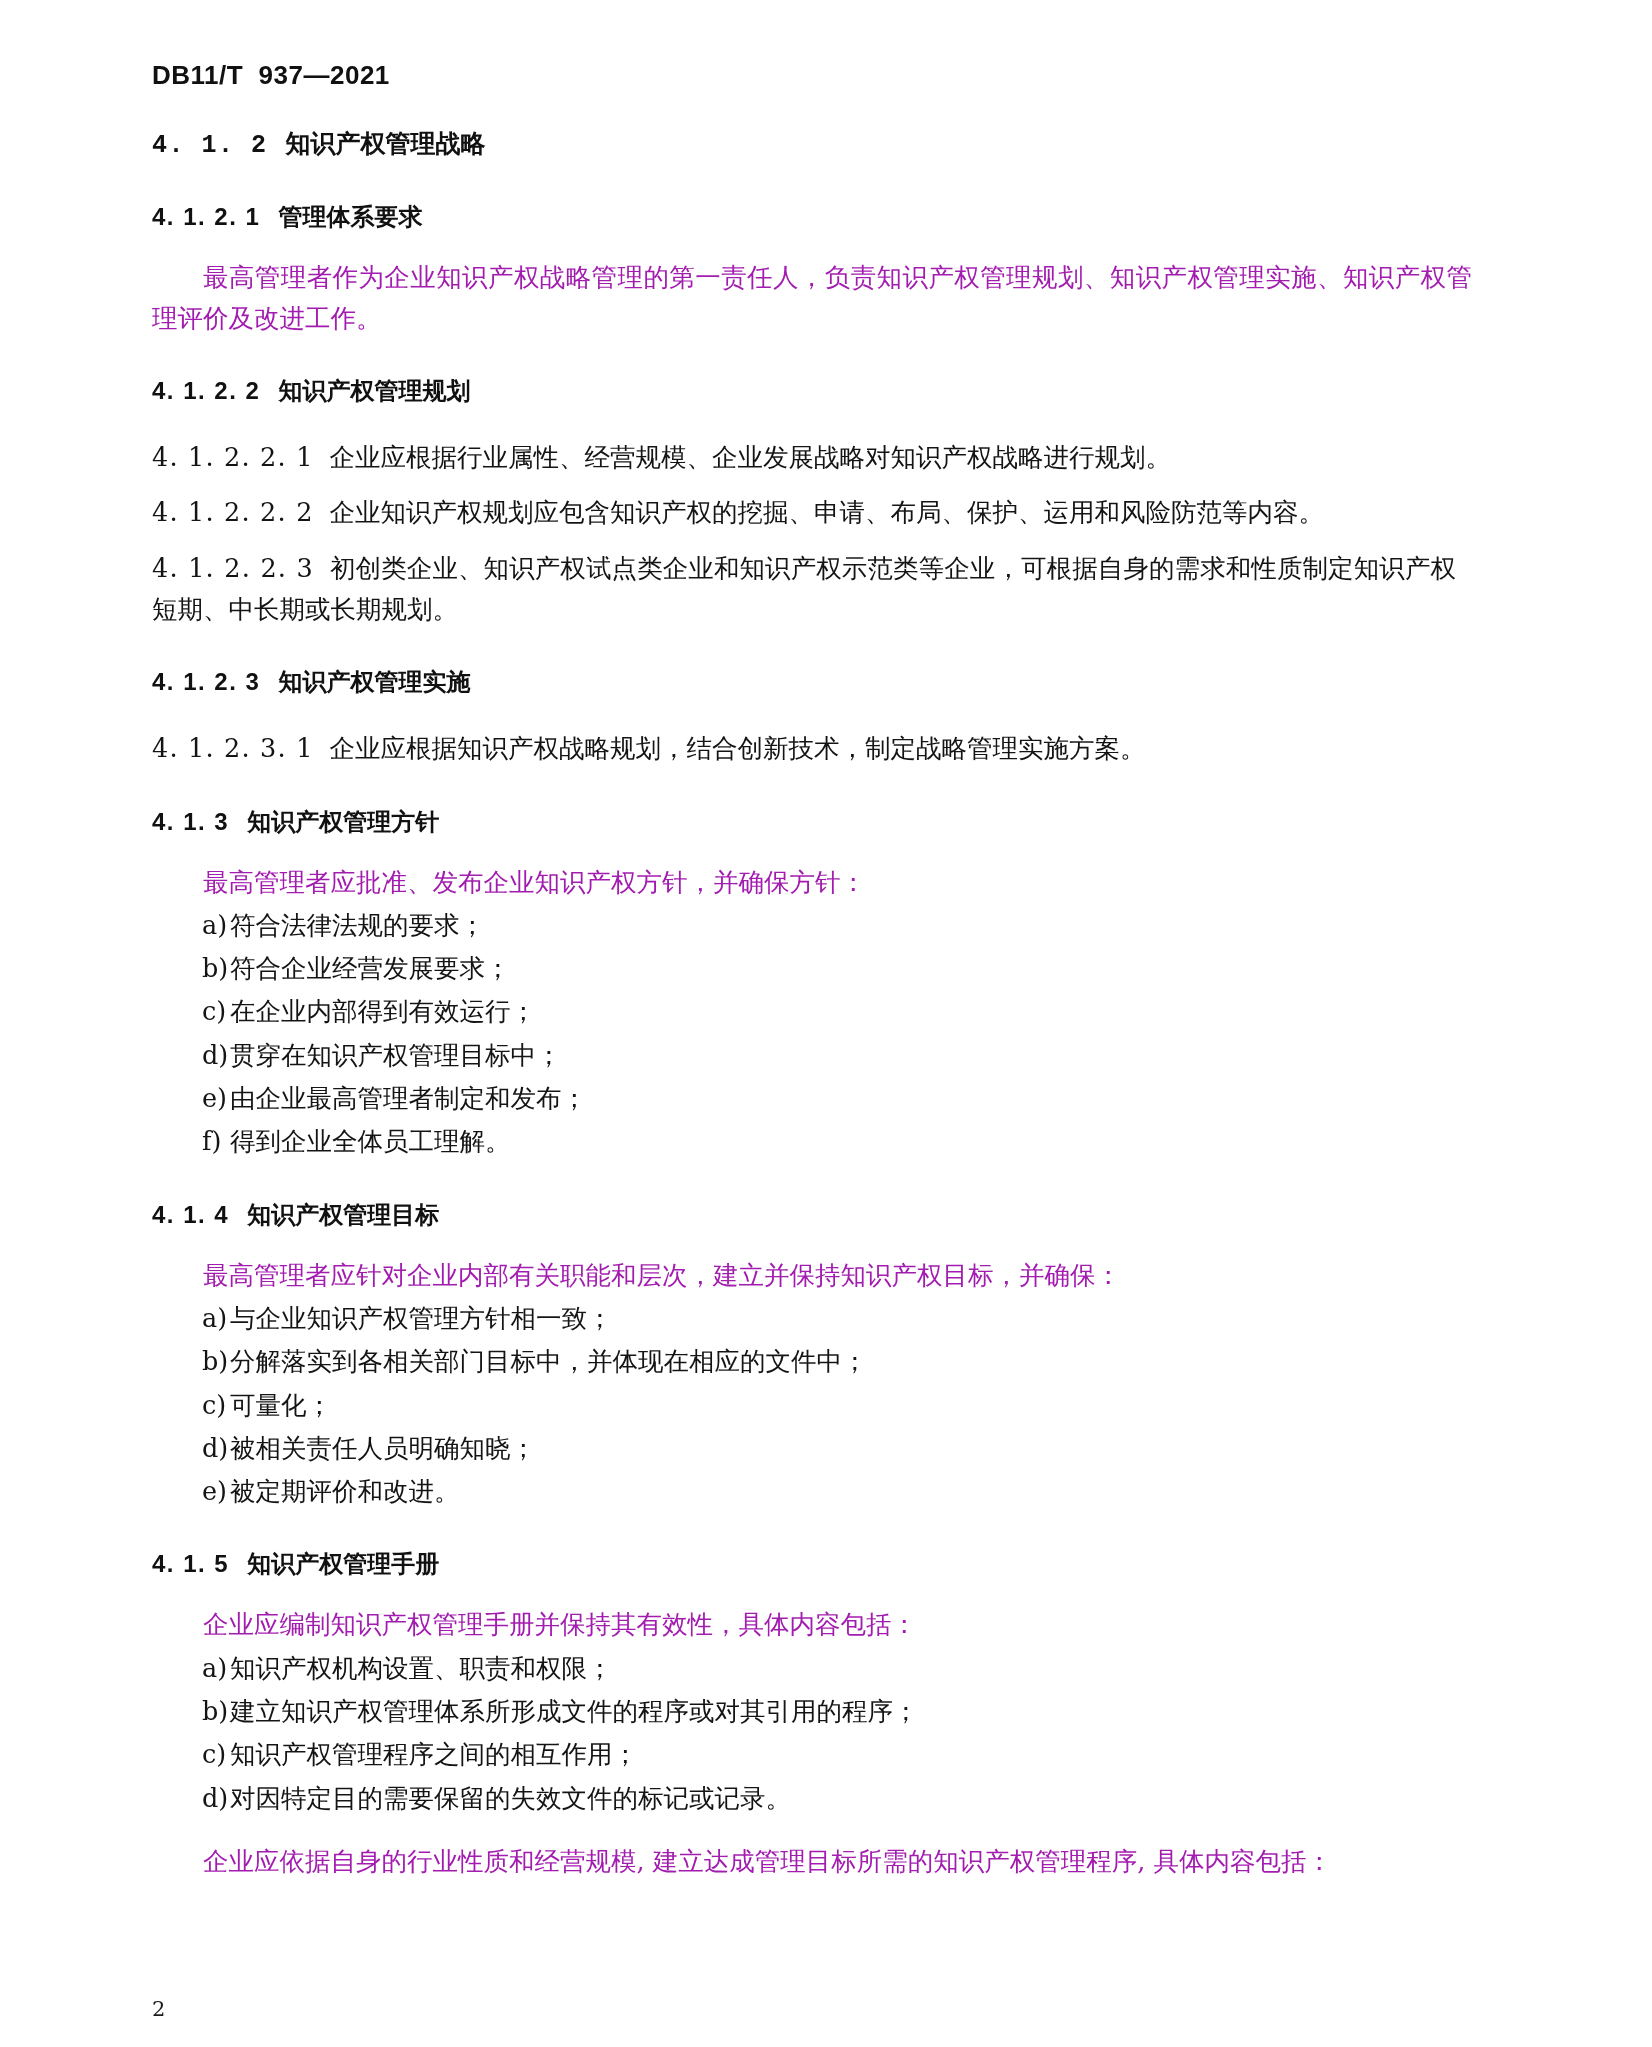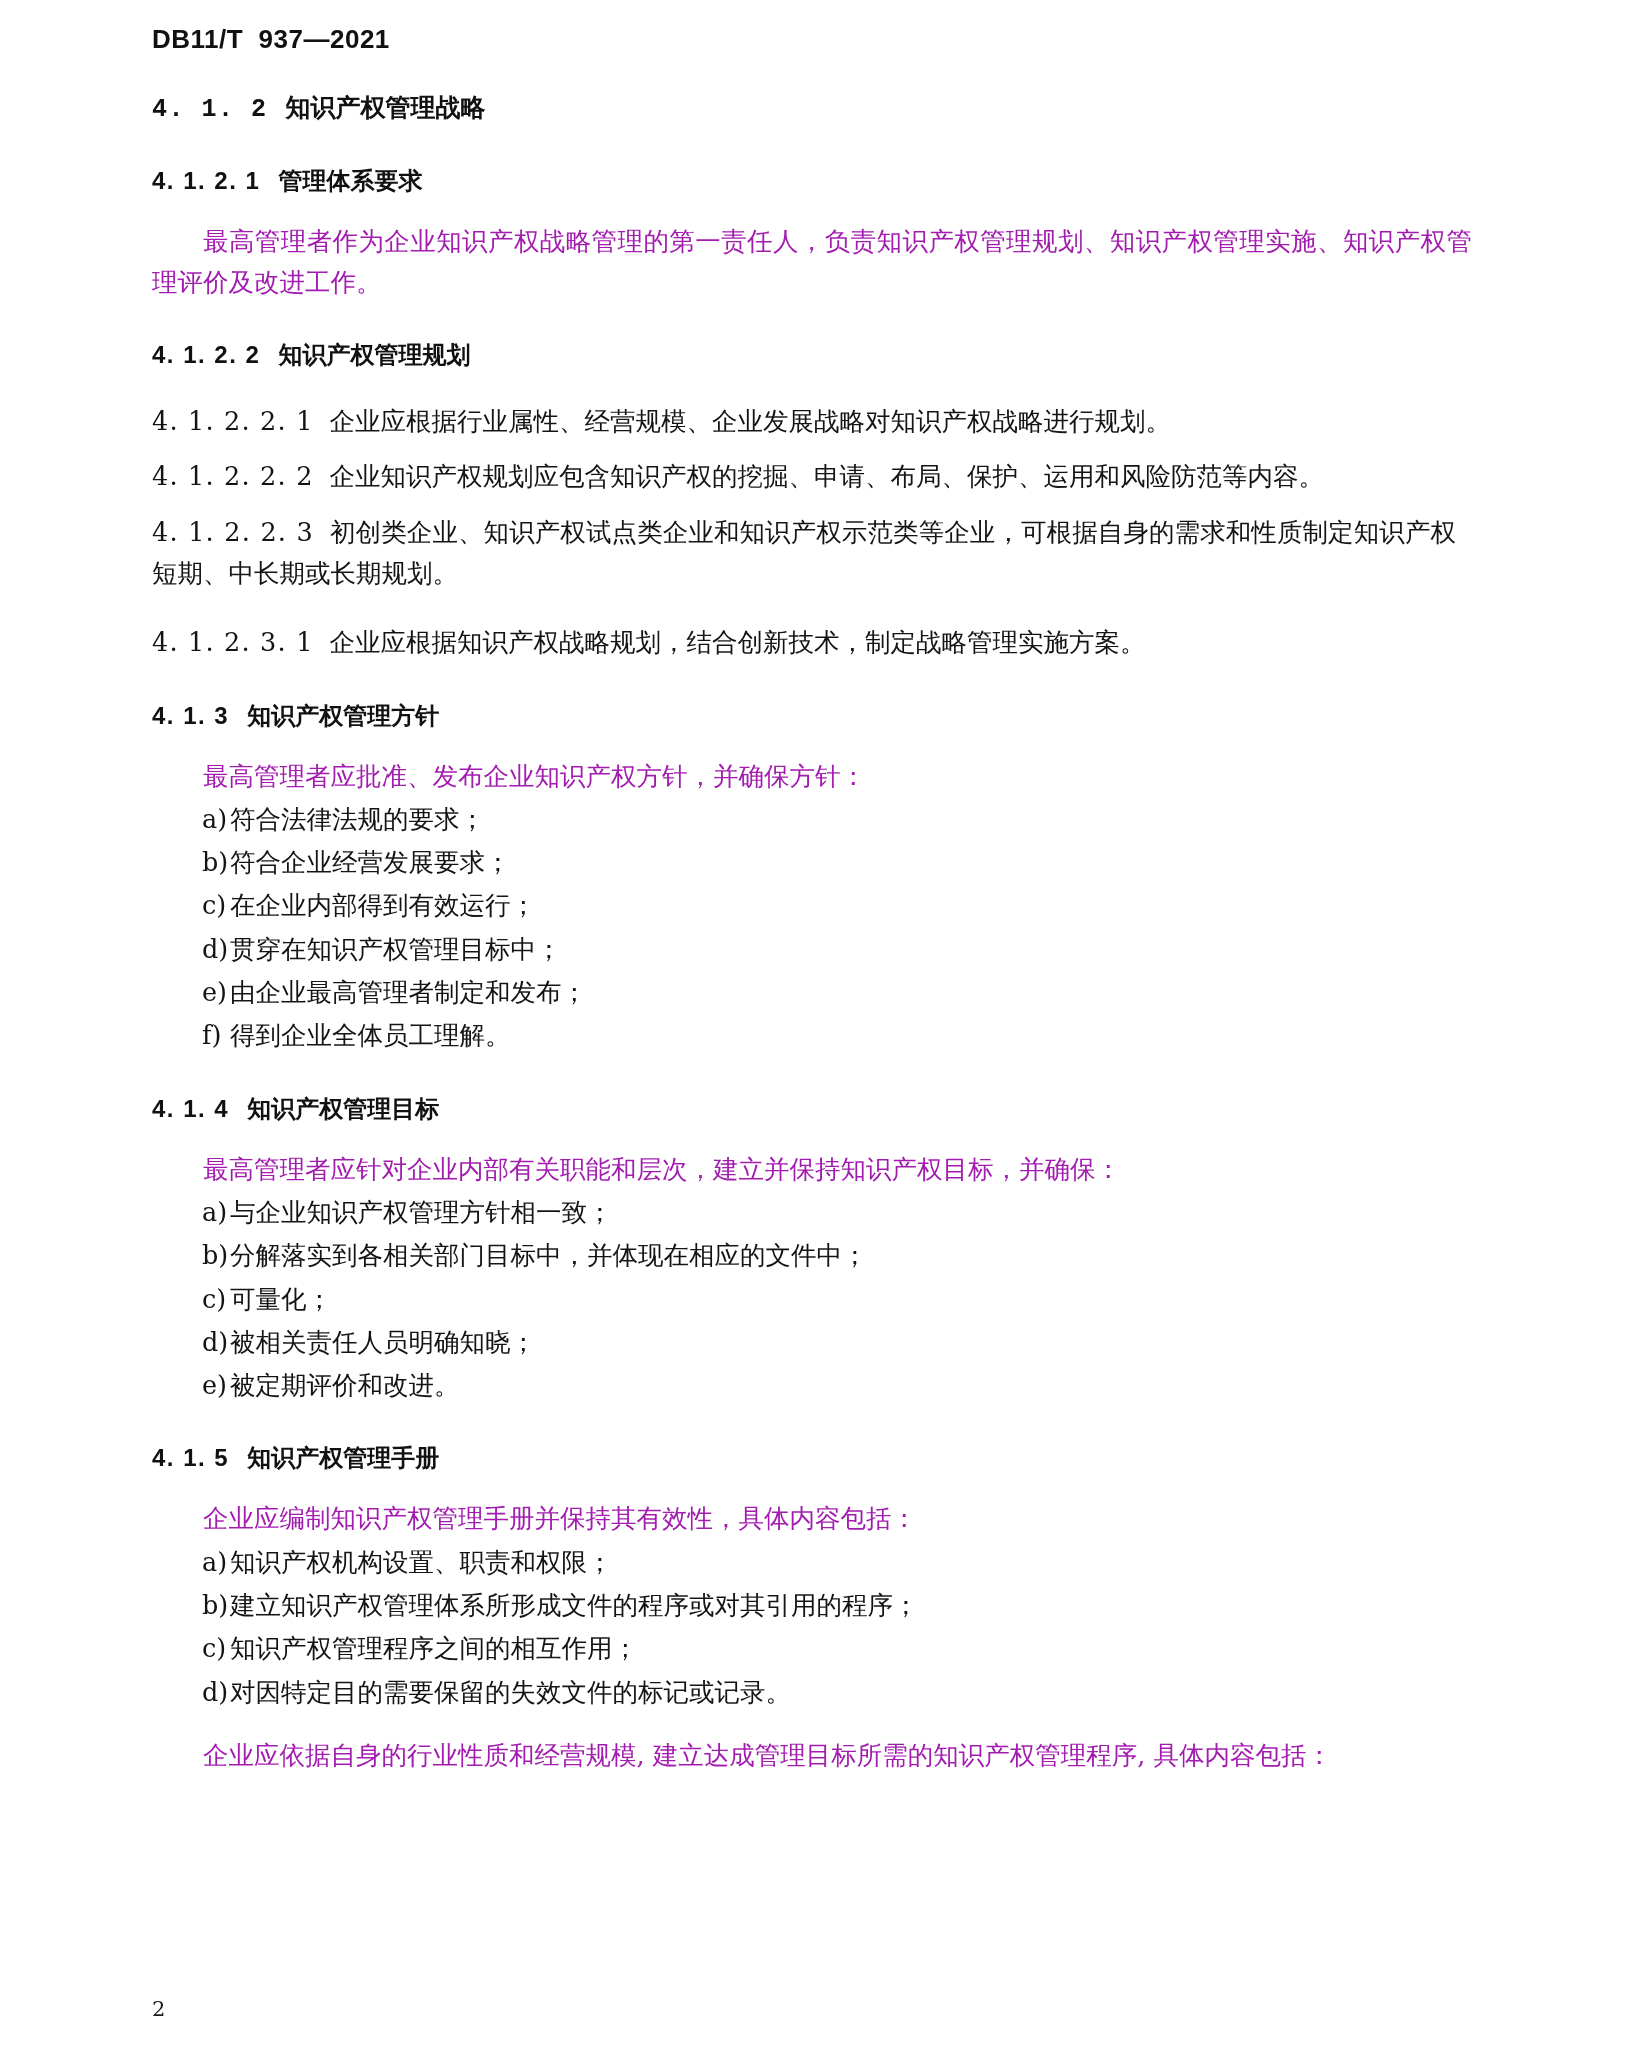--- a/index.html
+++ b/index.html
@@ -26,21 +26,21 @@
     left: 152px;
     top: 0;
     width: 1320px;
   }
   
   .running-header {
     font-family: "Liberation Sans", sans-serif;
     font-weight: bold;
     font-size: 26px;
     letter-spacing: 0.5px;
-    padding-top: 24px;
+    padding-top: 60px;
     padding-bottom: 0;
     color: #111;
     white-space: pre;
   }
   
   h2.sec-h2, h3.sec-h3 {
     font-family: "Liberation Sans", sans-serif;
     font-weight: bold;
     color: #111;
     margin: 0;
@@ -154,20 +154,23 @@
     <p class="clause first">
       <span class="cnum">4. 1. 2. 2. 1</span><span>企业应根据行业属性、经营规模、企业发展战略对知识产权战略进行规划。</span>
     </p>
     <p class="clause">
       <span class="cnum">4. 1. 2. 2. 2</span><span>企业知识产权规划应包含知识产权的挖掘、申请、布局、保护、运用和风险防范等内容。</span>
     </p>
     <p class="clause">
       <span class="cnum">4. 1. 2. 2. 3</span><span>初创类企业、知识产权试点类企业和知识产权示范类等企业，可根据自身的需求和性质制定知识产权短期、中长期或长期规划。</span>
     </p>
 
+    <h3 class="sec-h3">
+      <span class="num">4. 1. 2. 3</span><span>知识产权管理实施</span>
+    </h3>
     <p class="clause first">
       <span class="cnum">4. 1. 2. 3. 1</span><span>企业应根据知识产权战略规划，结合创新技术，制定战略管理实施方案。</span>
     </p>
 
     <h3 class="sec-h3">
       <span class="num">4. 1. 3</span><span>知识产权管理方针</span>
     </h3>
     <p class="body-para indent">最高管理者应批准、发布企业知识产权方针，并确保方针：</p>
     <ul class="letter-list tight">
       <li>

